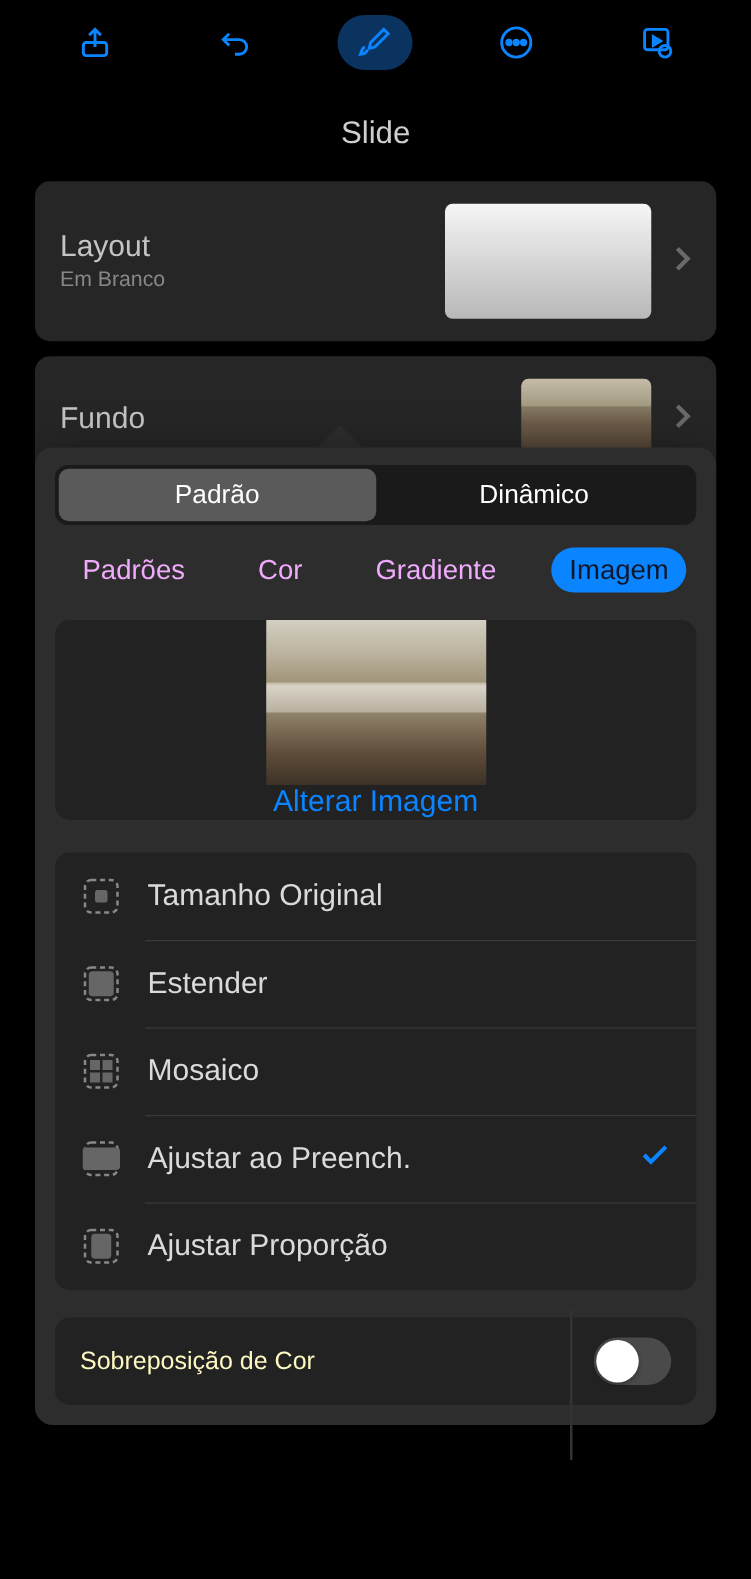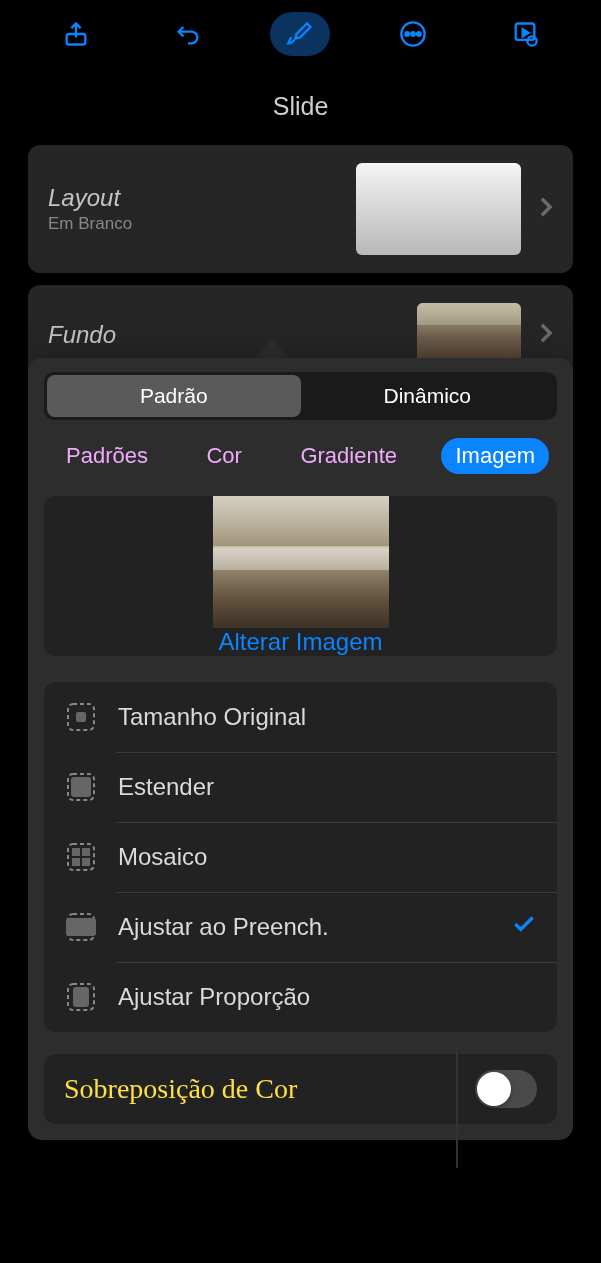--- a/index.html
+++ b/index.html
@@ -55,21 +55,20 @@
     }
     .row {
       display: flex;
       align-items: center;
       padding: 18px 20px;
       position: relative;
     }
     .row-label {
       font-size: 24px;
       color: #c4c4c4;
-      font-style: italic;
     }
     .row-sublabel {
       font-size: 17px;
       color: #888;
       margin-top: 2px;
     }
     .row-left {
       flex: 1;
     }
     .thumb-box {
@@ -146,21 +145,21 @@
     }
     .tab-item {
       font-size: 22px;
       color: #f0abfc;
       padding: 5px 14px;
       border-radius: 18px;
       cursor: pointer;
     }
     .tab-item.active {
       background: #0a84ff;
-      color: #ffffff;
+      color: #0f172a;
     }
     .image-card {
       background: #222;
       border-radius: 12px;
       display: flex;
       align-items: center;
       overflow: hidden;
       margin-bottom: 26px;
       flex-direction: column;
     }
@@ -225,23 +224,22 @@
     }
     .overlay-row {
       background: #222;
       border-radius: 12px;
       display: flex;
       align-items: center;
       padding: 16px 20px;
     }
     .overlay-label {
       flex: 1;
-      font-size: 28px;
-      color: #fde047;
-      font-family: Liberation Serif, serif;
+      font-size: 20px;
+      color: #fef9c3;
     }
     .switch {
       width: 62px;
       height: 38px;
       background: #4a4a4a;
       border-radius: 19px;
       position: relative;
       cursor: pointer;
     }
     .switch-knob {

